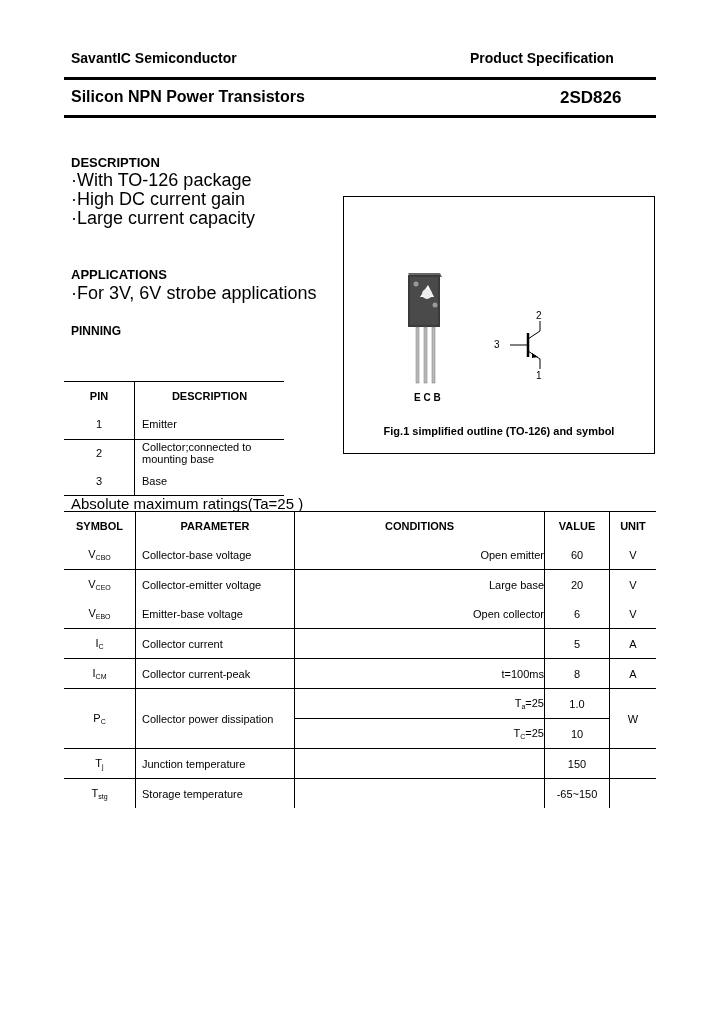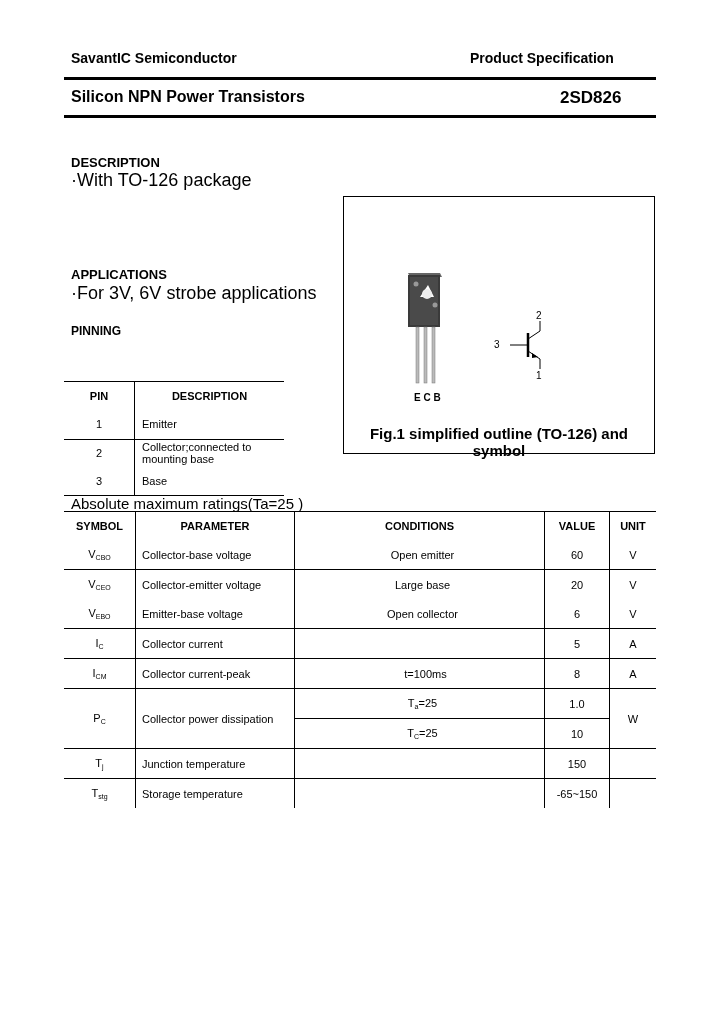--- a/index.html
+++ b/index.html
@@ -13,48 +13,50 @@
   .sec-title { font-size:13px; font-weight:bold; }
   .bullet { font-size:18px; line-height:19px; }
   table { border-collapse:collapse; }
   .pin-table { left:64px; top:340px; width:220px; font-size:11px; border-top:1px solid #000; border-bottom:1px solid #000;margin-top:41px; }
   .pin-table td, .pin-table th { padding:0; vertical-align:middle; }
   .pin-table th { font-weight:bold; height:28px; }
   .pin-table .c1 { width:70px; text-align:center; border-right:1px solid #000; }
   .pin-table .c2 { padding-left:7px; text-align:left; }
   .pin-table th.c2 { text-align:center; padding-left:0; }
   .fig-box { left:343px; top:196px; width:312px; height:258px; border:1px solid #000; box-sizing:border-box; }
-  .fig-caption { left:0; width:100%; top:228px; text-align:center; font-size:15px; font-weight:bold; }
+  .fig-caption { left:0; width:100%; top:228px; text-align:center; font-size:11px; font-weight:bold; }
   .rat-title { left:71px; top:495px; font-size:15px; font-weight:normal; }
   .rat-table { left:64px; top:511px; width:592px; font-size:11px; border-top:1px solid #000; }
   .rat-table th, .rat-table td { padding:0; vertical-align:middle; border-right:1px solid #000; }
   .rat-table th:last-child, .rat-table td.unit { border-right:none; }
   .rat-table th { height:28px; font-weight:bold; text-align:center; }
   .rat-table tr.sep td { border-top:1px solid #000; }
   .rat-table td { height:29px; }
   .rat-table .sym { width:71px; text-align:center; }
   .rat-table .par { width:152px; padding-left:6px; text-align:left; }
-  .rat-table .cond { width:237px; padding-left:6px; text-align:center; }
+  .rat-table .cond { width:237px; padding-left:6px; text-align:right; }
   .rat-table .val { width:64px; text-align:center; }
   .rat-table .unit { text-align:center; }
   sub { font-size:7px; vertical-align:-2px; }
 </style>
 </head>
 <body>
 
 <div class="abs hdr-company">SavantIC Semiconductor</div>
 <div class="abs hdr-spec">Product Specification</div>
 <div class="abs rule" style="top:77px;"></div>
 <div class="abs title">Silicon NPN Power Transistors</div>
 <div class="abs part">2SD826</div>
 <div class="abs rule" style="top:115px;"></div>
 
 <div class="abs sec-title" style="left:71px;top:155px;">DESCRIPTION</div>
 <div class="abs" style="left:71px;top:171px;">
   <div class="bullet">·With TO-126 package</div>
+  <div class="bullet">·High DC current gain</div>
+  <div class="bullet">·Large current capacity</div>
 </div>
 
 <div class="abs sec-title" style="left:71px;top:267px;">APPLICATIONS</div>
 <div class="abs bullet" style="left:71px;top:284px;">·For 3V, 6V strobe applications</div>
 
 <div class="abs" style="left:71px;top:324px;font-size:12px;font-weight:bold;">PINNING</div>
 <table class="abs pin-table">
   <tbody>
       <tr>
     <th class="c1">PIN</th>

